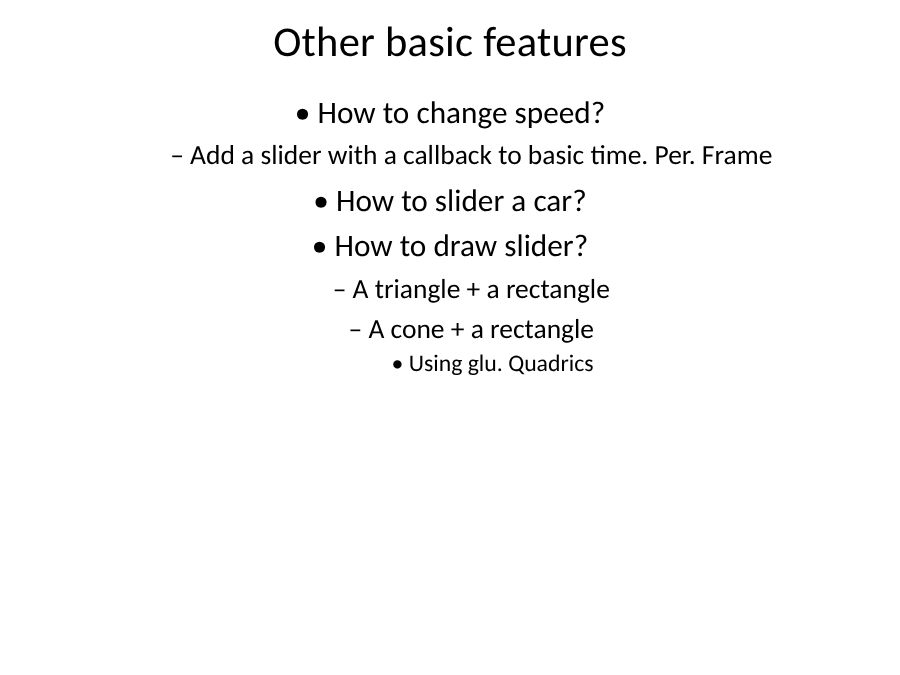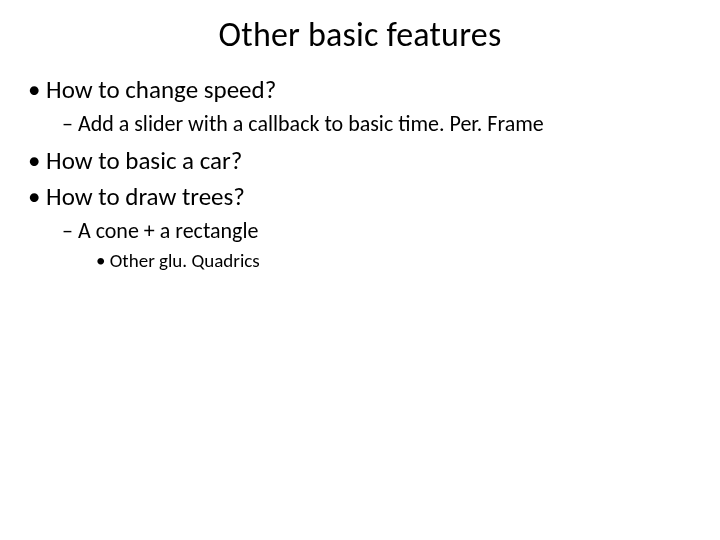--- a/index.html
+++ b/index.html
@@ -26,20 +26,21 @@
   }
   ul {
     margin: 0;
     padding: 0;
     list-style: none;
   }
   .lvl1 > li {
     font-size: 25px;
     line-height: 1.35;
     margin-bottom: 2px;
+    text-align: center;
   }
   .lvl1 > li::before {
     content: "• ";
   }
   .lvl2 {
     margin-left: 34px;
     margin-top: 2px;
     margin-bottom: 6px;
   }
   .lvl2 > li {
@@ -71,29 +72,32 @@
   <ul class="lvl1">
     <li>
       <span>How to change speed?</span>
       <ul class="lvl2">
         <li>
           <span>Add a slider with a callback to basic time. Per. Frame</span>
         </li>
       </ul>
     </li>
     <li>
-      <span>How to basic a car?</span>
+      <span>How to slider a car?</span>
     </li>
     <li>
-      <span>How to draw trees?</span>
+      <span>How to draw slider?</span>
       <ul class="lvl2">
+        <li>
+          <span>A triangle + a rectangle</span>
+        </li>
         <li>
           <span>A cone + a rectangle</span>
           <ul class="lvl3">
             <li>
-              <span>Other glu. Quadrics</span>
+              <span>Using glu. Quadrics</span>
             </li>
           </ul>
         </li>
       </ul>
     </li>
   </ul>
 </div>
 
 </body></html>

